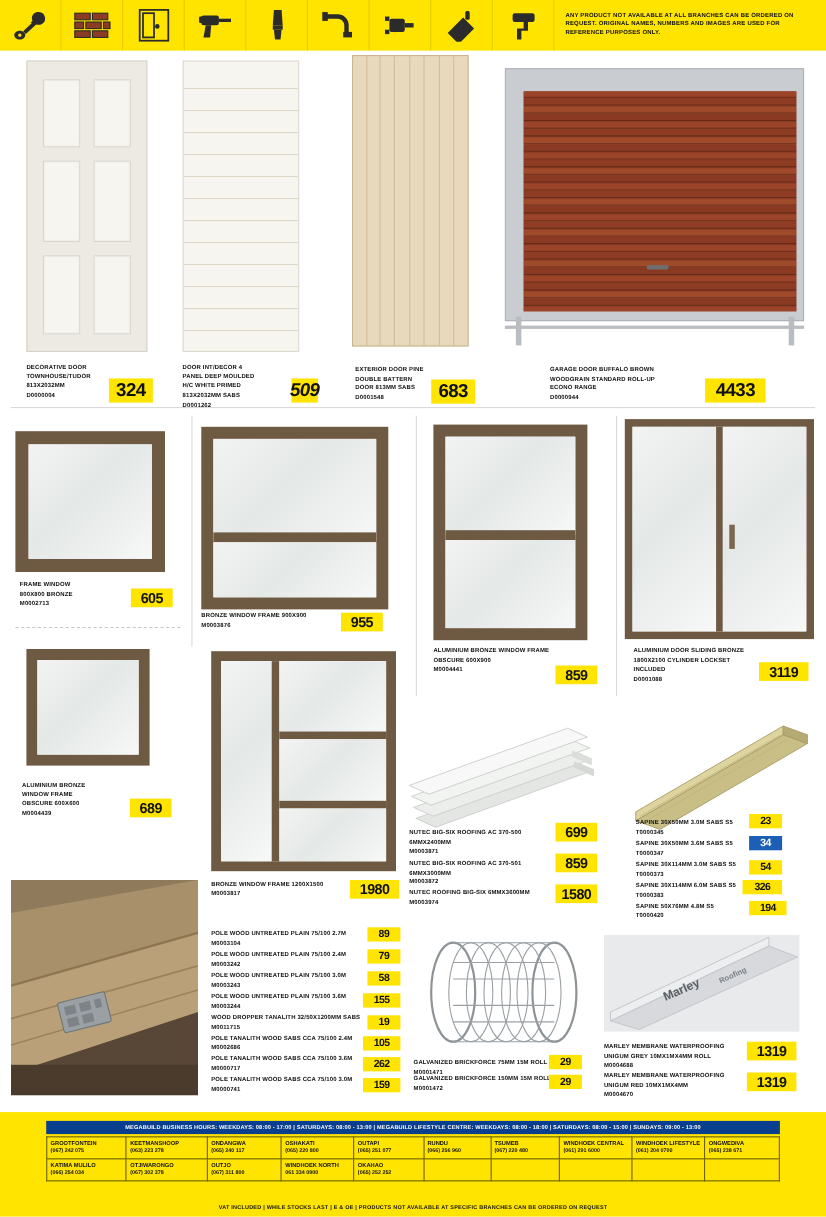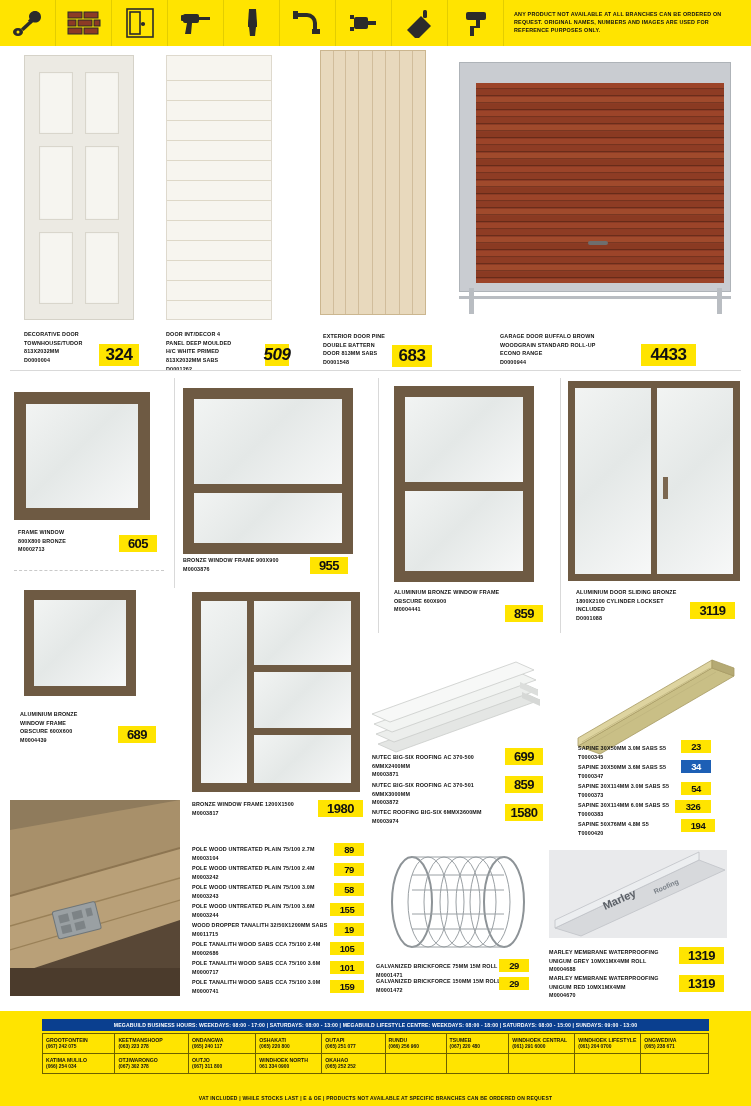--- a/index.html
+++ b/index.html
@@ -543,21 +543,21 @@
 <div class="ptxt" style="left:192px; top:940px; width:145px;">
   <div>Pole Tanalith Wood SABS CCA 75/100 2.4M</div>
   <div class="code">M0002686</div>
 </div>
 <div class="price sm" style="left:330px; top:942px; width:34px;">105</div>
 
 <div class="ptxt" style="left:192px; top:959px; width:145px;">
   <div>Pole Tanalith Wood SABS CCA 75/100 3.6M</div>
   <div class="code">M0000717</div>
 </div>
-<div class="price sm" style="left:330px; top:961px; width:34px;">101</div>
+<div class="price sm" style="left:330px; top:961px; width:34px;">262</div>
 
 <div class="ptxt" style="left:192px; top:978px; width:145px;">
   <div>Pole Tanalith Wood SABS CCA 75/100 3.0M</div>
   <div class="code">M0000741</div>
 </div>
 <div class="price sm" style="left:330px; top:980px; width:34px;">159</div>
 
 <div class="mesh" style="left:376px; top:845px; width:170px; height:115px;">
   <svg width="170" height="115" viewBox="0 0 170 115">
     <g stroke="#9aa0a4" stroke-width="1" fill="none">

